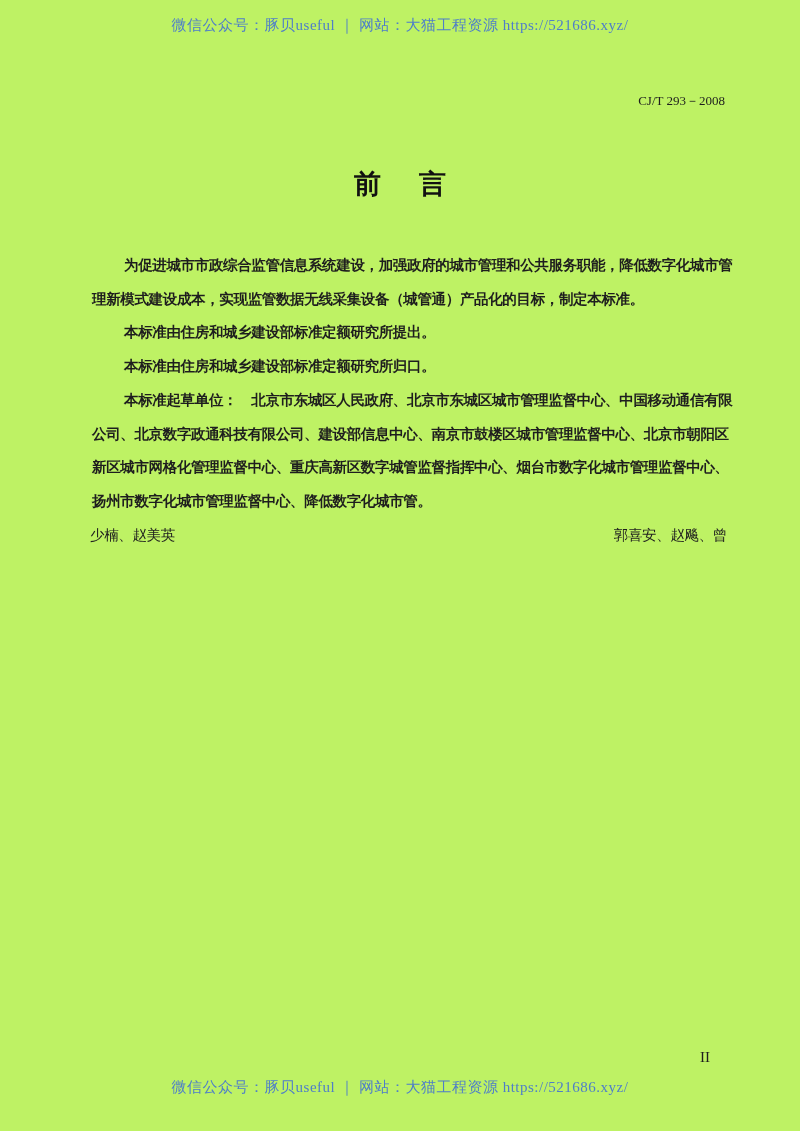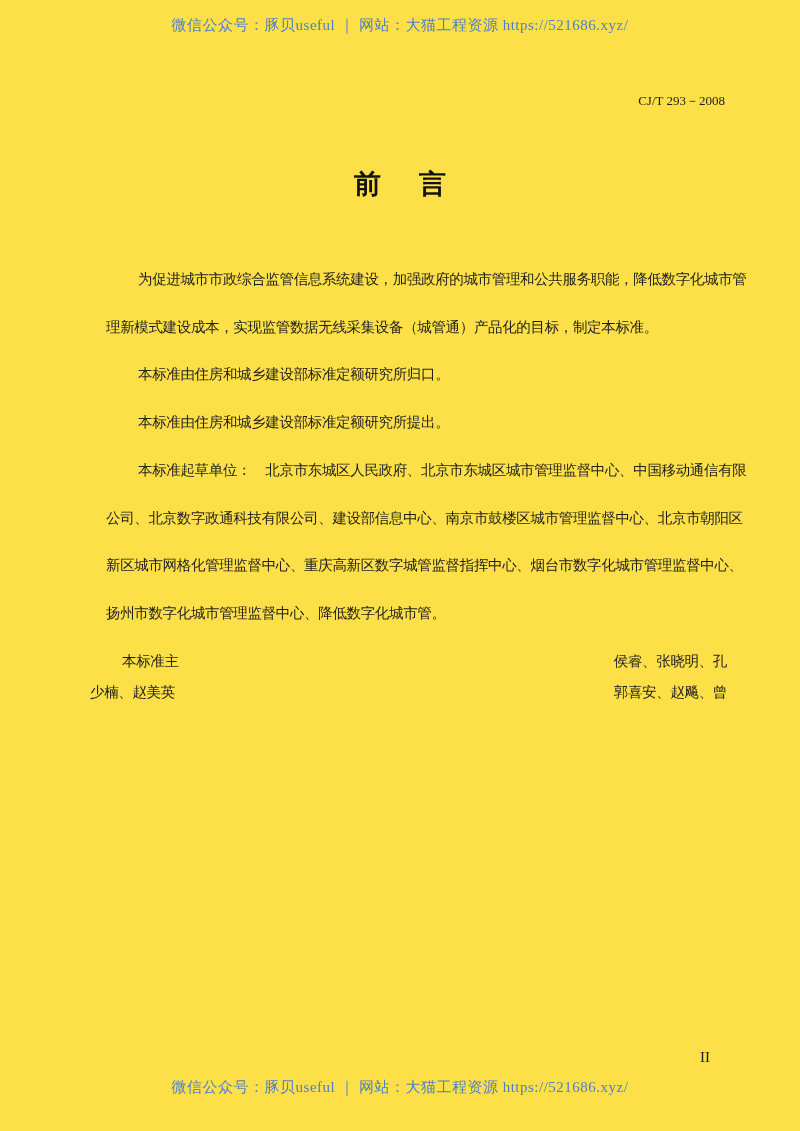--- a/index.html
+++ b/index.html
@@ -1,21 +1,21 @@
 <!DOCTYPE html>
 <html><head>
 <meta charset="utf-8">
 <style>
   html, body { margin: 0; padding: 0; background: #e8e8e8; }
   .page {
     position: relative;
     width: 800px;
     height: 1131px;
     margin: 0 auto;
-    background: #fde047;
+    background: #bef264;
     overflow: hidden;
     font-family: "Liberation Serif", "DejaVu Serif", serif;
   }
   .banner {
     position: absolute;
     left: 0;
     width: 100%;
     text-align: center;
     font-size: 15px;
     letter-spacing: 0.5px;
@@ -50,23 +50,24 @@
     position: absolute;
     top: 248px;
     left: 90px;
     width: 637px;
     color: #1e1e1e;
     font-size: 14.5px;
     letter-spacing: -0.35px;
     font-family: "Liberation Serif", "DejaVu Serif", serif;
   }
   .body-text p {
-    margin: 16px;
+    margin: 2px;
     line-height: 31.7px;
     white-space: nowrap;
+    font-weight: bold;
   }
   .body-text p.indent { text-indent: 32px; }
   .drafter-row {
     display: flex;
     justify-content: space-between;
     line-height: 31.7px;
     white-space: nowrap;
   }
   .drafter-row .left.indent { padding-left: 32px; }
   .page-number {
@@ -91,31 +92,27 @@
   <div class="doc-code">CJ/T 293－2008</div>
 
   <h1 class="doc-title">
     <span>前</span>
     <span>言</span>
   </h1>
 
   <div class="body-text">
     <p class="indent">为促进城市市政综合监管信息系统建设，加强政府的城市管理和公共服务职能，降低数字化城市管</p>
     <p>理新模式建设成本，实现监管数据无线采集设备（城管通）产品化的目标，制定本标准。</p>
+    <p class="indent">本标准由住房和城乡建设部标准定额研究所提出。</p>
     <p class="indent">本标准由住房和城乡建设部标准定额研究所归口。</p>
-    <p class="indent">本标准由住房和城乡建设部标准定额研究所提出。</p>
     <p class="indent">本标准起草单位：　北京市东城区人民政府、北京市东城区城市管理监督中心、中国移动通信有限</p>
     <p>公司、北京数字政通科技有限公司、建设部信息中心、南京市鼓楼区城市管理监督中心、北京市朝阳区</p>
     <p>新区城市网格化管理监督中心、重庆高新区数字城管监督指挥中心、烟台市数字化城市管理监督中心、</p>
     <p>扬州市数字化城市管理监督中心、降低数字化城市管。</p>
 
-    <div class="drafter-row">
-      <span class="left indent">本标准主</span>
-      <span class="right">侯睿、张晓明、孔</span>
-    </div>
     <div class="drafter-row">
       <span class="left">少楠、赵美英</span>
       <span class="right">郭喜安、赵飚、曾</span>
     </div>
   </div>
 
   <div class="page-number">II</div>
 
   <div class="banner bottom">
     <span>微信公众号：豚贝useful ｜ 网站：大猫工程资源 https://521686.xyz/</span>

